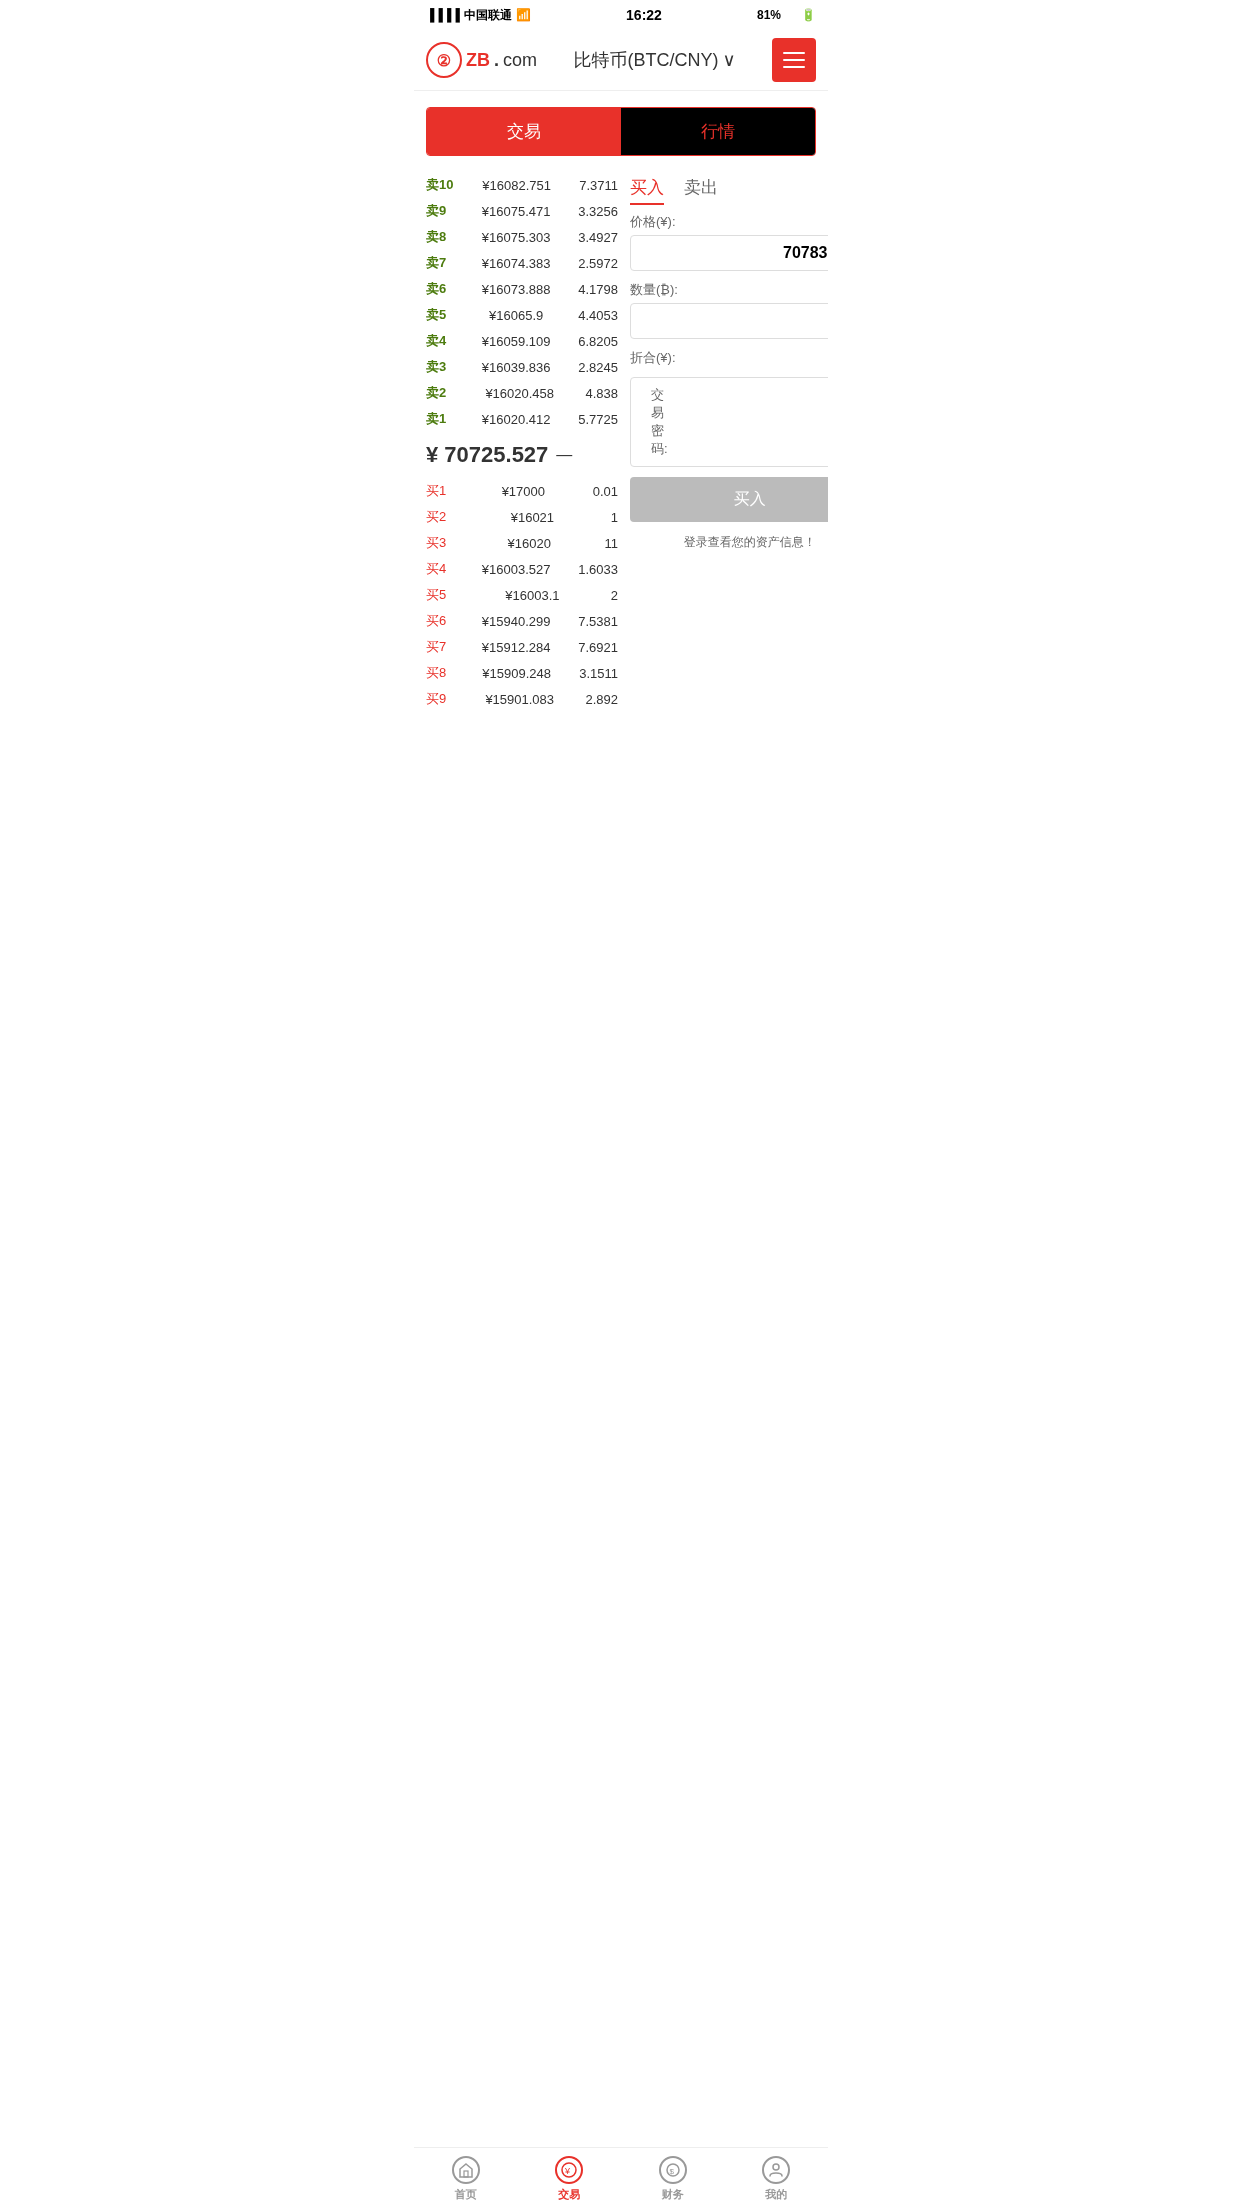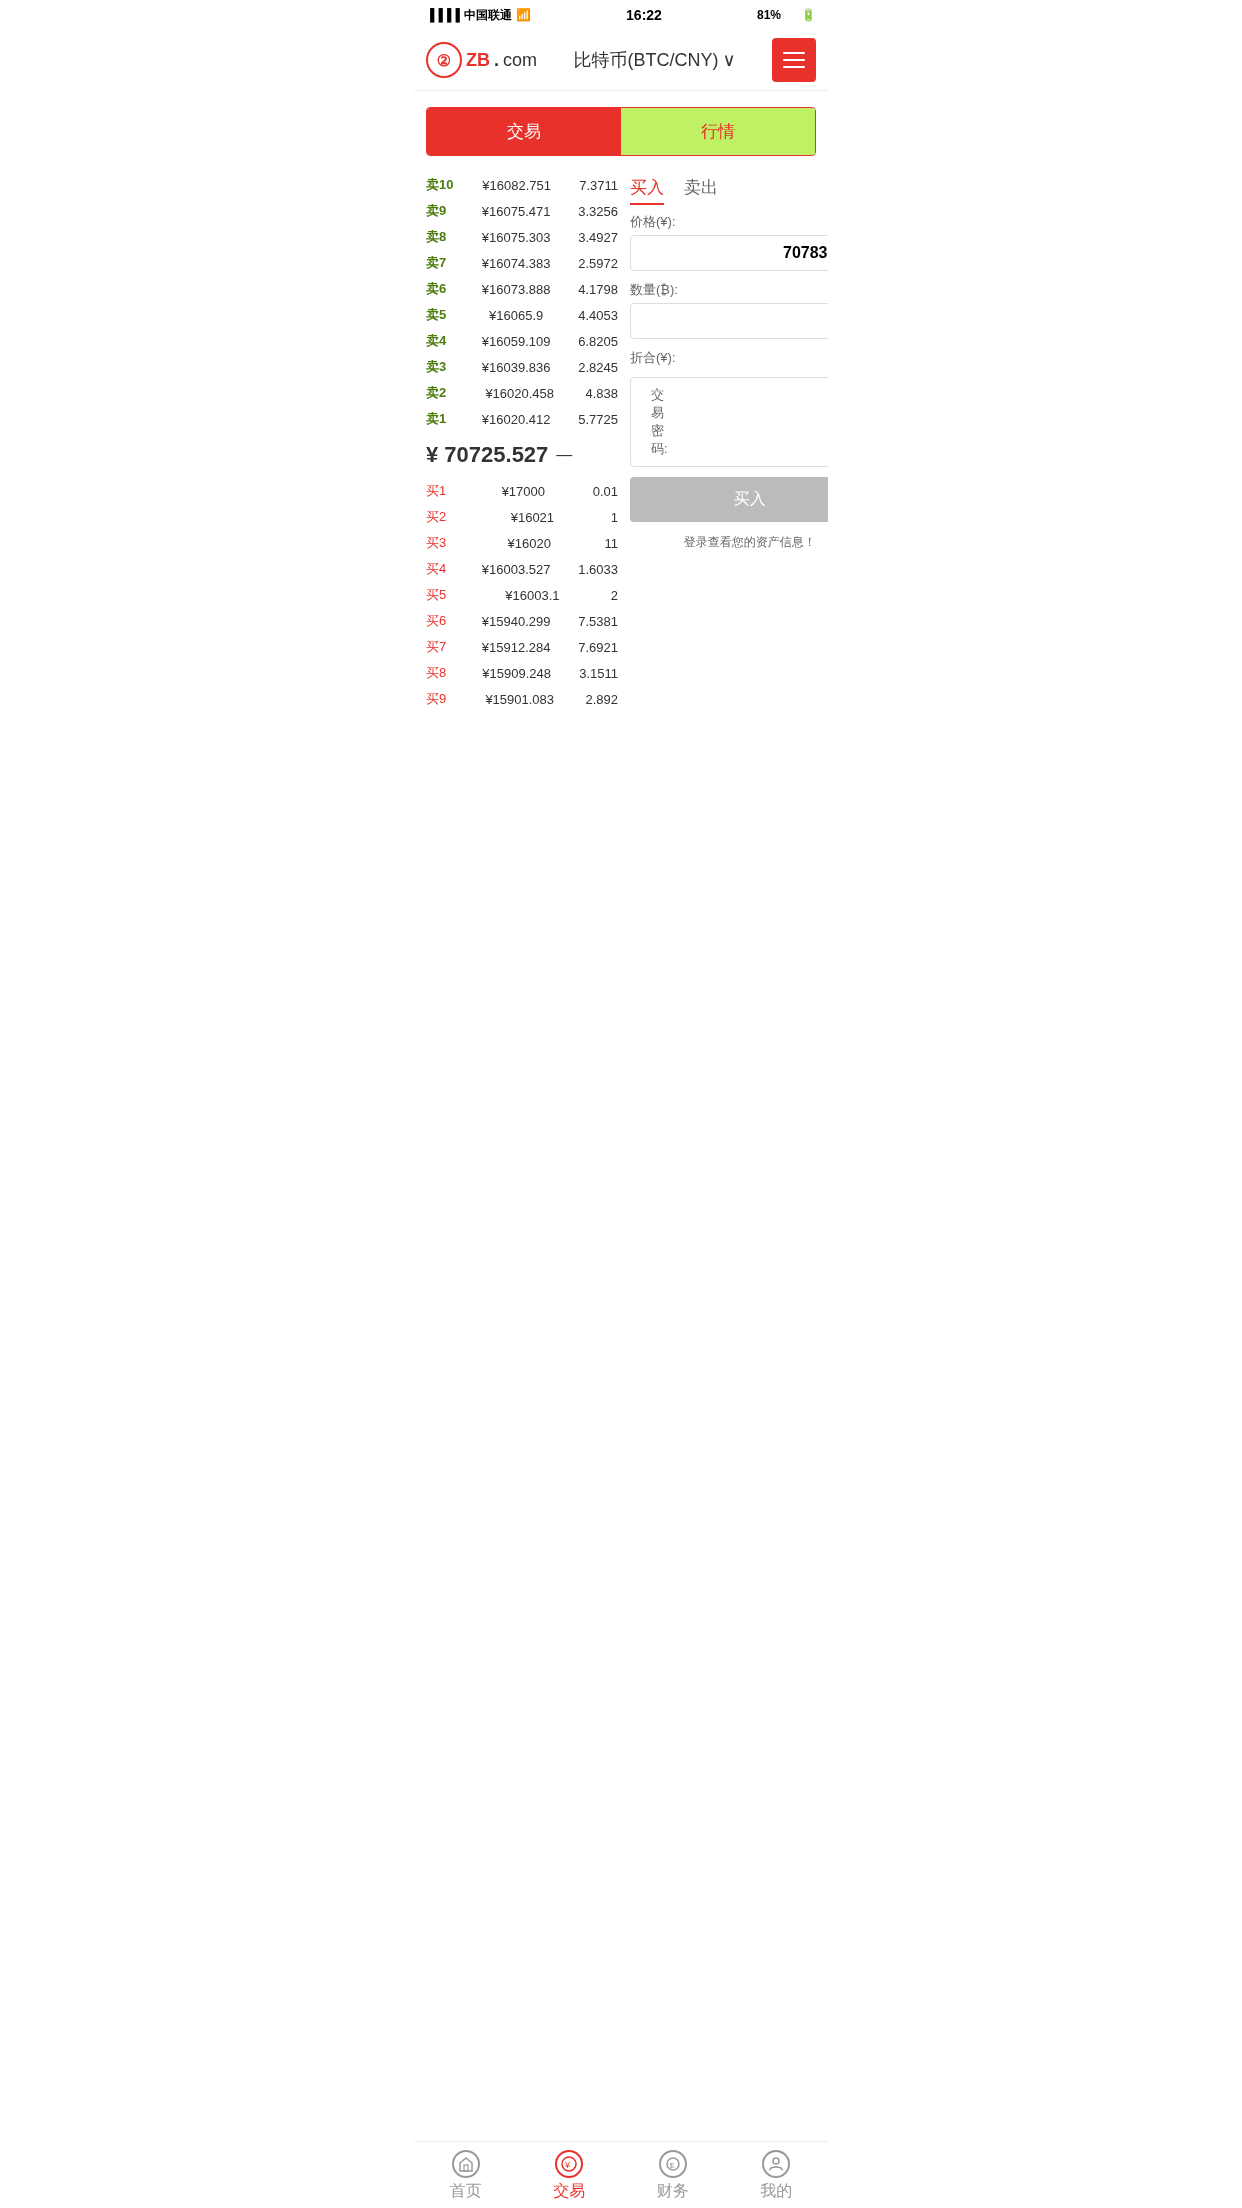--- a/index.html
+++ b/index.html
@@ -75,21 +75,21 @@
       overflow: hidden;
     }
     .tab {
       flex: 1;
       padding: 12px 0;
       text-align: center;
       font-size: 17px;
       cursor: pointer;
     }
     .tab.active { background: #e8312a; color: #fff; }
-    .tab.inactive { background: #bef264; color: #e8312a; }
+    .tab.inactive { background: #000000; color: #e8312a; }
 
     
     .main-content {
       display: flex;
       gap: 0;
       padding: 0 8px;
     }
 
     
     .order-book {
@@ -232,21 +232,21 @@
     .nav-icon {
       width: 28px; height: 28px;
       border: 2px solid #999;
       border-radius: 50%;
       display: flex; align-items: center; justify-content: center;
       font-size: 14px; color: #999;
     }
     .nav-icon.active {
       border-color: #e8312a; color: #e8312a;
     }
-    .nav-label { font-size: 16px; color: #999; margin-top: 3px; }
+    .nav-label { font-size: 11px; color: #999; margin-top: 3px; font-weight: bold; }
     .nav-label.active { color: #e8312a; }
   </style>
 </head>
 <body>
 
 <div class="status-bar">
   <div class="status-left">
     <span>▐▐▐▐</span>
     <span>中国联通</span>
     <span>📶</span>

